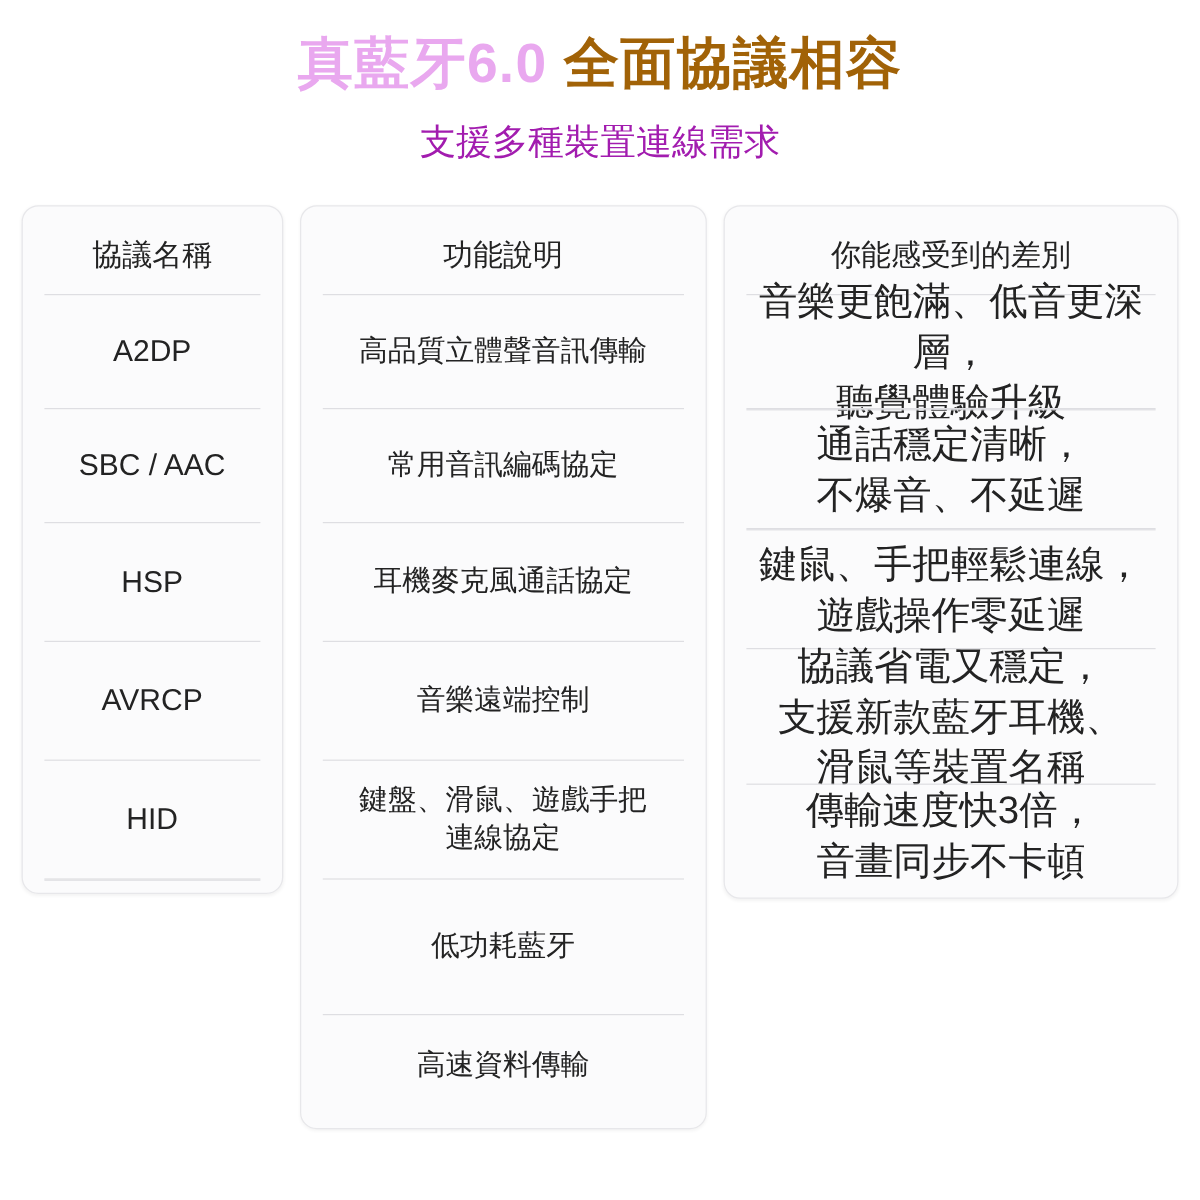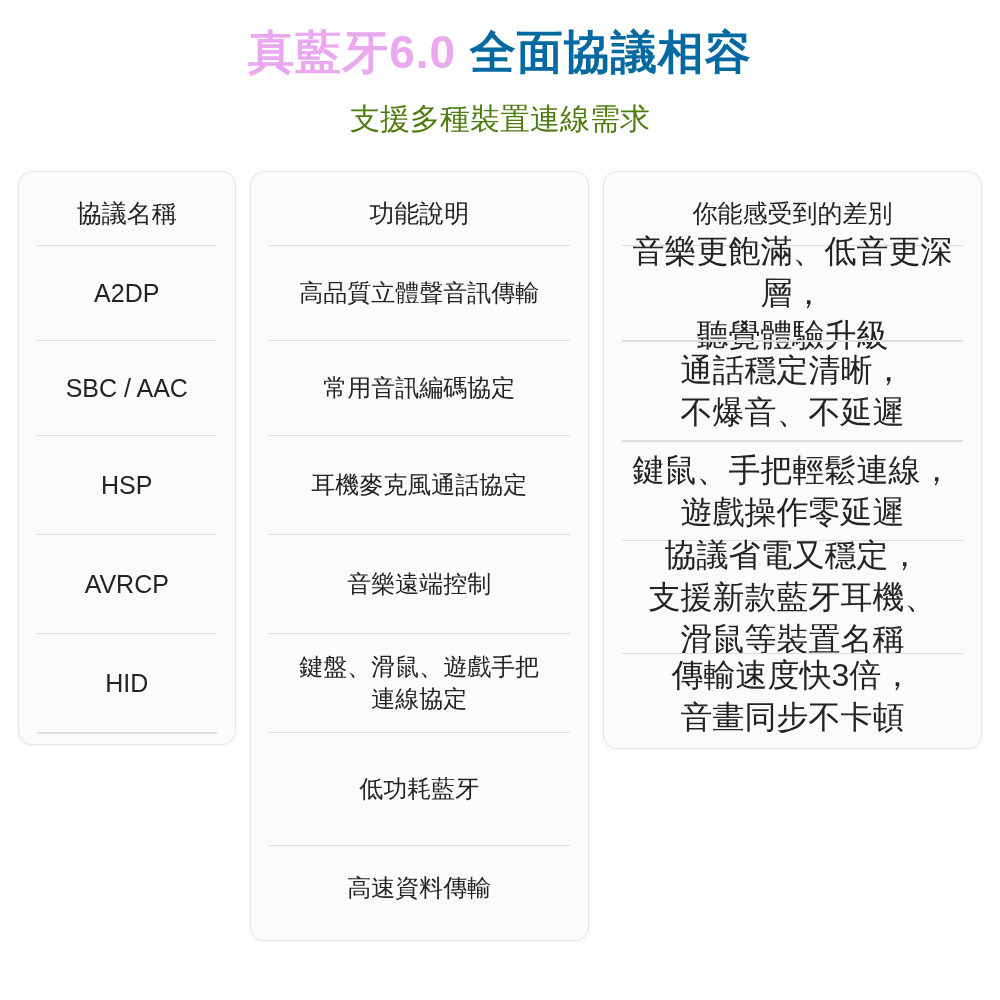--- a/index.html
+++ b/index.html
@@ -25,33 +25,33 @@
     text-align: center;
     font-size: 46px;
     font-weight: bold;
     letter-spacing: 1px;
     margin: 26px 0 0 0;
     line-height: 1.15;
     color: #e9a8ef;
     white-space: nowrap;
   }
   .title .dark {
-    color: #0369a1;
+    color: #a16207;
   }
   .subtitle {
     text-align: center;
     font-size: 30px;
     font-weight: normal;
-    color: #4d7c0f;
+    color: #a21caf;
     margin: 22px 0 0 0;
     line-height: 1.2;
   }
   .columns {
     display: flex;
-    justify-content: space-between;
+    justify-content: flex-end;
     align-items: flex-start;
     padding: 12px 18px;
     margin-top: 22px;
     gap: 14px;
   }
   .card {
     background: #fbfbfc;
     border: 1px solid #e7e7ea;
     border-radius: 14px;
     box-shadow: 0 1px 3px rgba(0,0,0,0.05);

